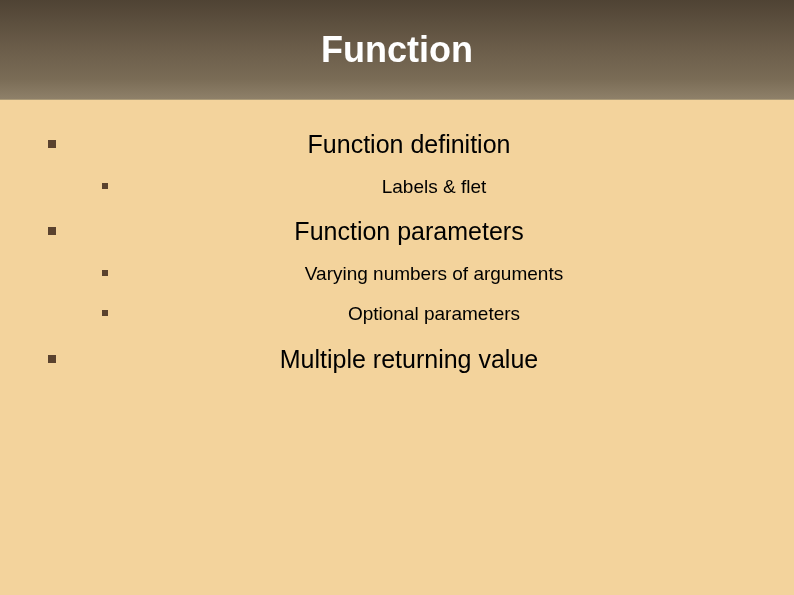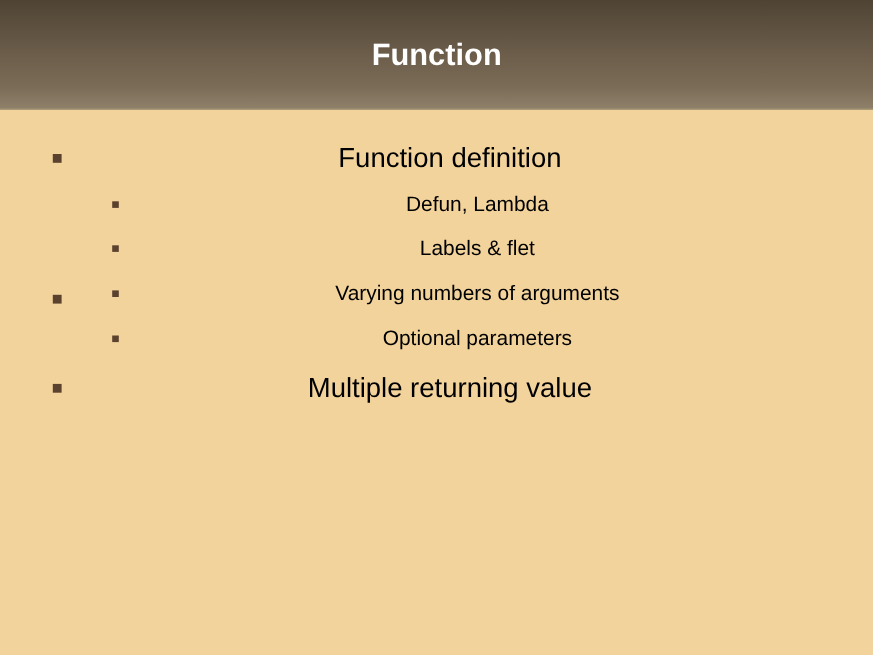--- a/index.html
+++ b/index.html
@@ -18,21 +18,21 @@
     width: 100%;
     height: 100px;
     background: linear-gradient(to bottom, #4f4334 0%, #695b48 45%, #7a6c56 80%, #8e8069 100%);
     border-bottom: 1px solid #aa9977;
     display: flex;
     align-items: center;
     justify-content: center;
   }
   .title-bar h1 {
     color: #fff;
-    font-size: 28px;
+    font-size: 36px;
     font-weight: bold;
   }
   .content {
     padding: 28px 46px 0 46px;
   }
   ul.level1 {
     list-style: none;
     text-align: center;
   }
   ul.level1 > li {
@@ -80,28 +80,26 @@
 <div class="slide">
   <div class="title-bar">
     <h1>Function</h1>
   </div>
   <div class="content">
     <ul class="level1">
       <li>
         <span>Function definition</span>
         <ul class="level2">
           <li>
-            <span>Defun, Lambda</span>
-          </li>
-          <li>
             <span>Labels &amp; flet</span>
           </li>
         </ul>
       </li>
       <li>
+        <span>Function parameters</span>
         <ul class="level2">
           <li>
             <span>Varying numbers of arguments</span>
           </li>
           <li>
             <span>Optional parameters</span>
           </li>
         </ul>
       </li>
       <li>

